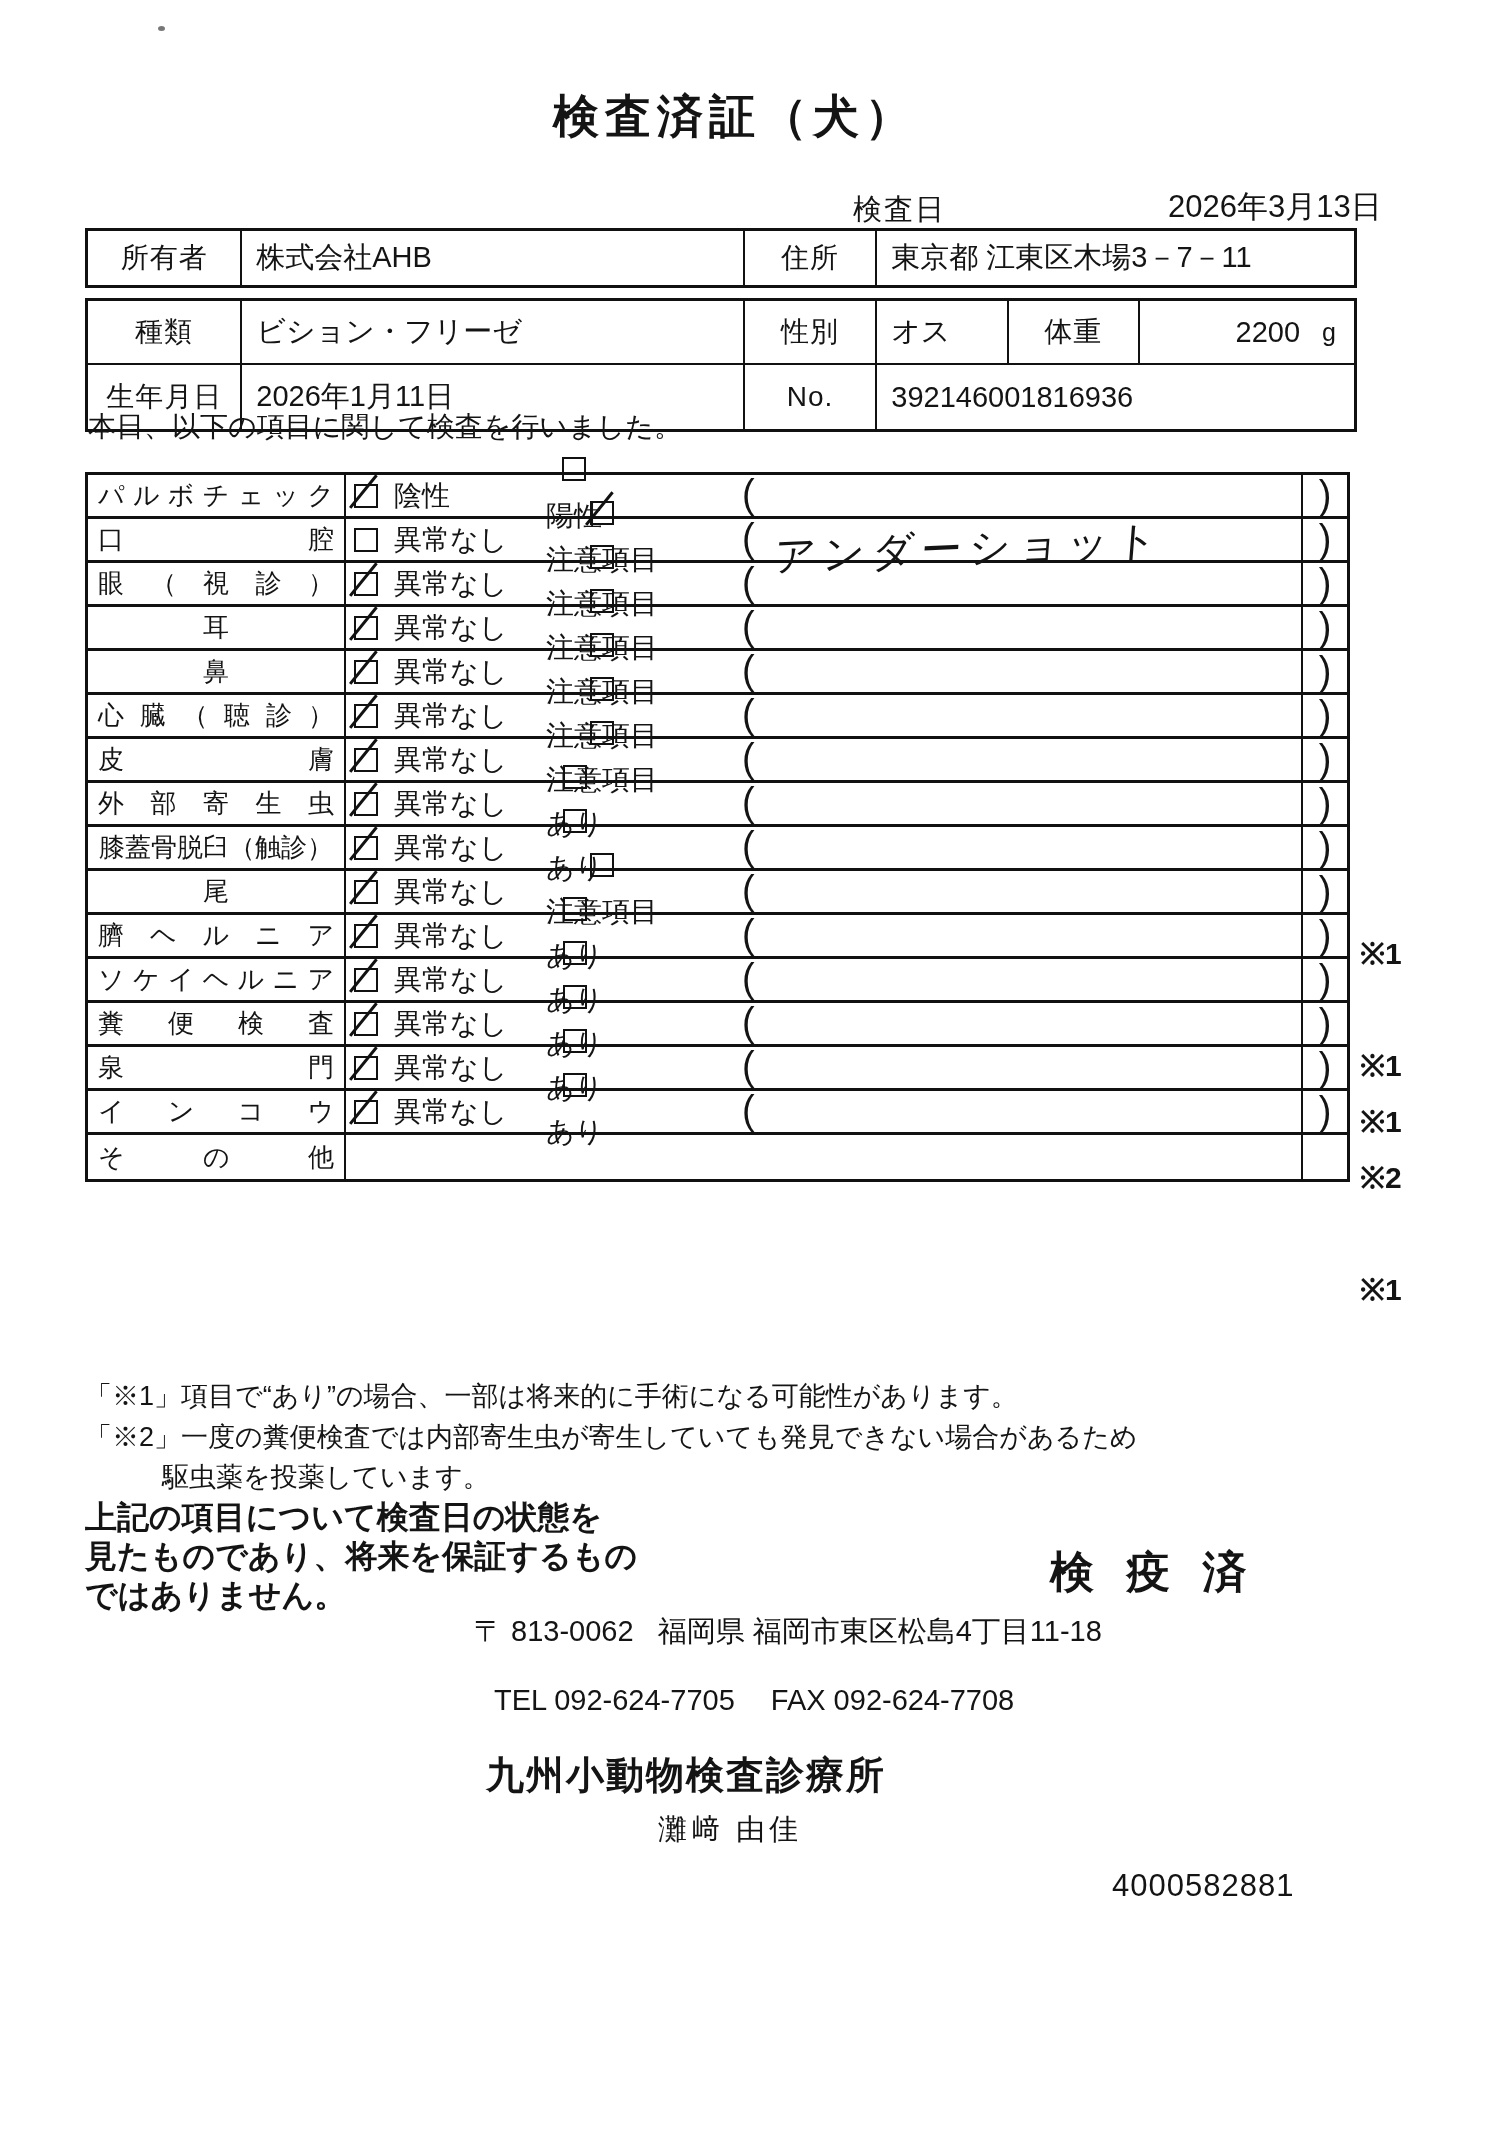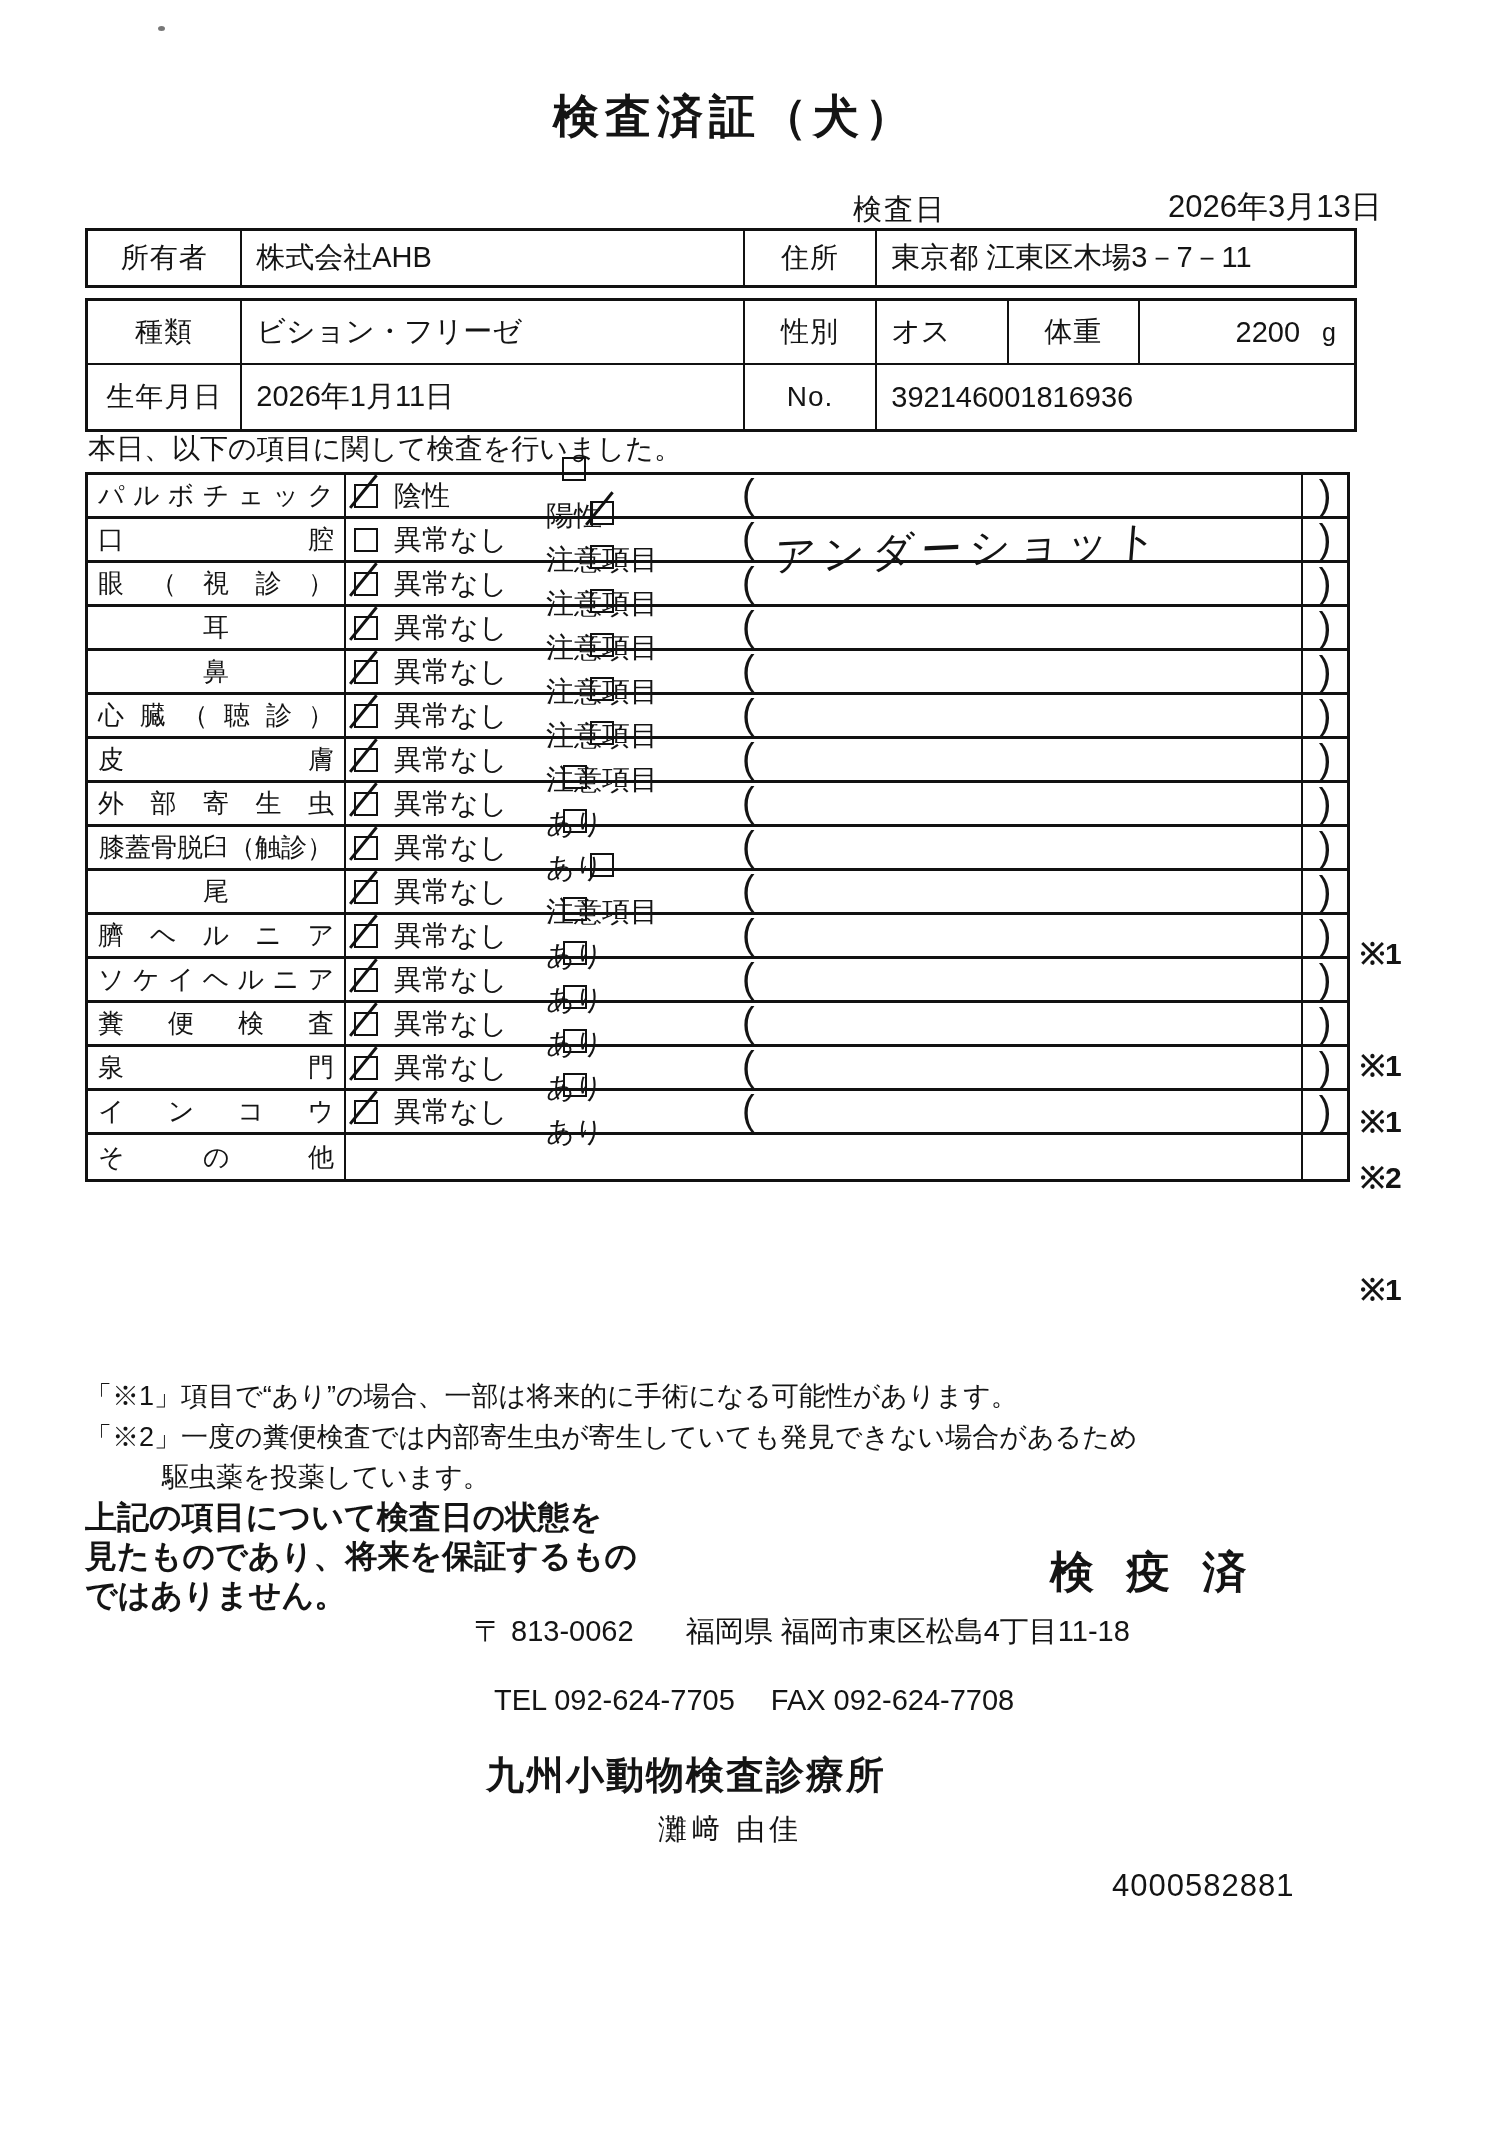--- a/index.html
+++ b/index.html
@@ -23,21 +23,21 @@
   .info-row:last-child { border-bottom:none; }
   .t-pet .info-row { height:64px; }
   .cell { display:flex; align-items:center; border-right:2px solid #111; font-size:28px; }
   .cell:last-child { border-right:none; }
   .lbl { justify-content:center; font-weight:500; letter-spacing:1px; }
   .val { padding-left:14px; font-weight:500; font-size:29px; }
   .w155{width:155px;} .w505{width:505px;} .w133{width:133px;} .w132{width:132px;} .w215{width:215px;} .w479{width:479px;}
   .weight-val { justify-content:flex-end; padding-right:18px; gap:22px; }
   .weight-unit { font-size:25px; }
 
-  .intro { left:88px; top:430px; font-size:28px; font-weight:500; }
+  .intro { left:88px; top:408px; font-size:28px; font-weight:500; }
 
   
   .exam-table { left:85px; top:472px; width:1265px; border:3px solid #111; }
   .exam-row { display:flex; height:44px; border-bottom:3px solid #111; }
   .exam-row:last-child { border-bottom:none; }
   .item-cell { width:258px; border-right:2px solid #111; display:flex; align-items:center; }
   .item-label { width:100%; padding:0 10px; font-size:26px; font-weight:500; }
   .just { text-align:justify; text-align-last:justify; text-justify:inter-character; }
   .ctr  { text-align:center; }
   .result-cell { flex:1; position:relative; }
@@ -56,21 +56,21 @@
   .mark { position:absolute; left:0; font-size:30px; font-weight:600; }
 
   .footnote-1 { left:85px;  top:1378px; font-size:27px; font-weight:500; }
   .footnote-2 { left:85px;  top:1419px; font-size:27px; font-weight:500; }
   .footnote-3 { left:162px; top:1459px; font-size:27px; font-weight:500; }
 
   .disclaimer { left:85px; top:1498px; font-size:32px; font-weight:600; line-height:39px; }
 
   .stamp { left:1050px; top:1543px; font-size:44px; font-weight:600; letter-spacing:10px; }
 
-  .addr-line { left:474px; top:1612px; display:flex; gap:52px; font-size:29px; font-weight:500; }
+  .addr-line { left:474px; top:1612px; display:flex; gap:24px; font-size:29px; font-weight:500; }
   .tel-line  { left:494px; top:1684px; display:flex; gap:36px; font-size:29px; font-weight:500; }
   .clinic-name { left:486px; top:1750px; font-size:38px; font-weight:600; letter-spacing:2px; }
   .vet-name    { left:658px; top:1810px; font-size:29px; font-weight:500; letter-spacing:4px; }
   .serial      { left:1112px; top:1868px; font-size:31px; font-weight:500; letter-spacing:1px; }
 </style>
 </head>
 <body>
 
 <div class="page">
 

